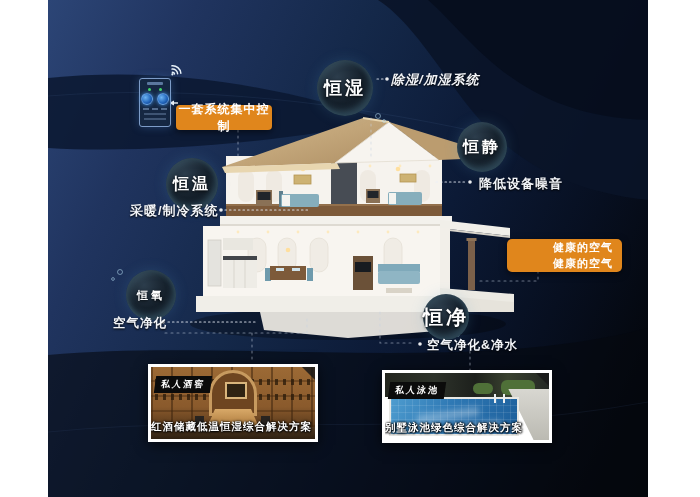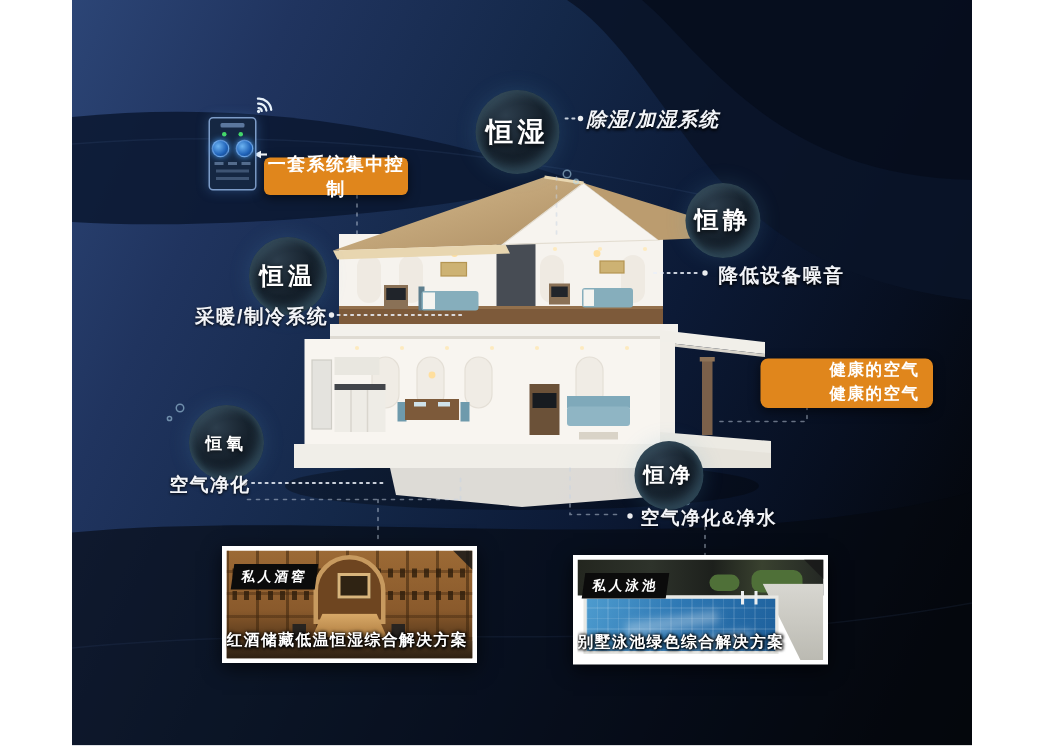--- a/index.html
+++ b/index.html
@@ -11,21 +11,21 @@
 
   
   .bubble{position:absolute;display:flex;align-items:center;justify-content:center;border-radius:50%;
     color:#fff;font-weight:bold;letter-spacing:3px;text-shadow:0 1px 3px rgba(0,0,0,.8);
     background:radial-gradient(circle at 36% 30%,#2c3d4c 0%,#15202b 48%,#0a1018 100%);
     box-shadow:inset -3px -5px 7px rgba(125,195,225,.28),inset 3px 4px 6px rgba(150,210,235,.16),0 0 14px rgba(90,160,205,.18);}
   .b-shi{left:269px;top:60px;width:56px;height:56px;font-size:18px;}
   .b-jing{left:409px;top:122px;width:50px;height:50px;font-size:16px;}
   .b-wen{left:118px;top:158px;width:52px;height:52px;font-size:16px;}
   .b-yang{left:78px;top:270px;width:50px;height:50px;font-size:11px;}
-  .b-jing2{left:375px;top:294px;width:46px;height:46px;font-size:14px;align-items:center;}
+  .b-jing2{left:375px;top:294px;width:46px;height:46px;font-size:20px;align-items:center;}
 
   
   .sys-label{position:absolute;color:#f2f4f8;font-weight:bold;font-size:13px;letter-spacing:1px;text-shadow:0 1px 2px #000;white-space:nowrap;}
   .l-shi{left:343px;top:71px;font-style:italic;}
   .l-jing{left:431px;top:175px;text-align:center;}
   .l-wen{left:82px;top:202px;}
   .l-yang{left:65px;top:315px;font-size:12.5px;}
   .l-jing2{left:379px;top:337px;font-size:12.5px;}
 
   

